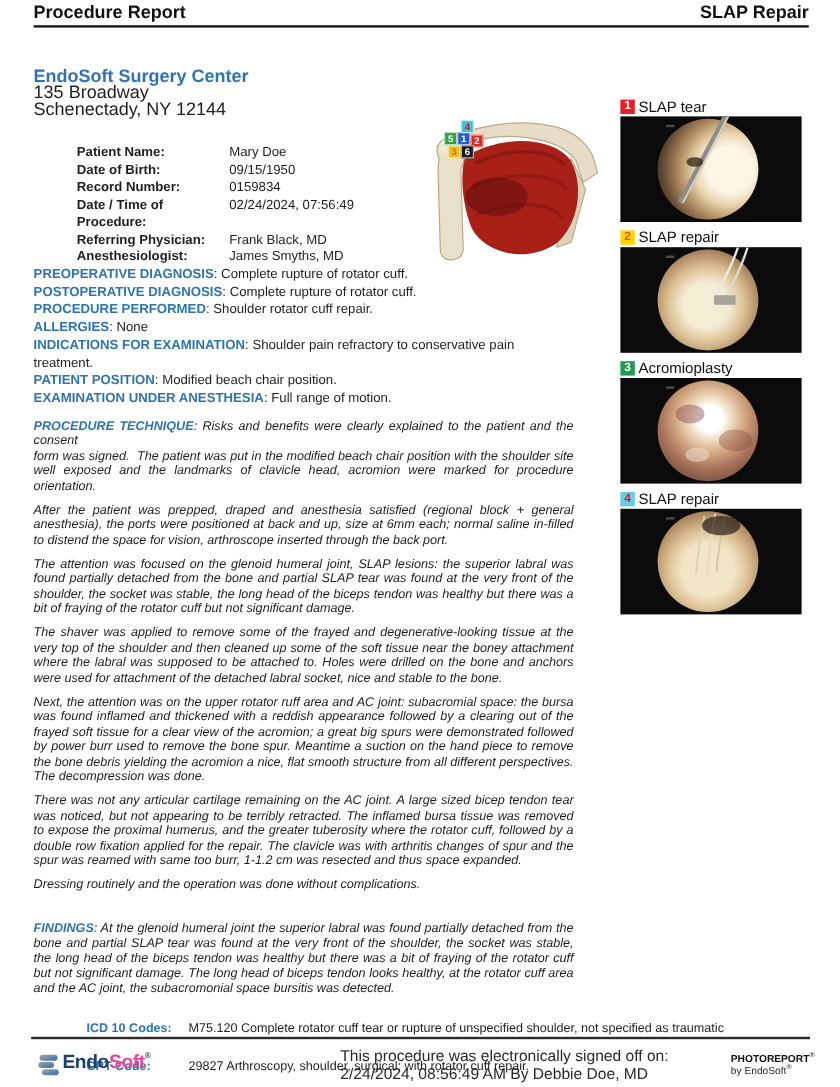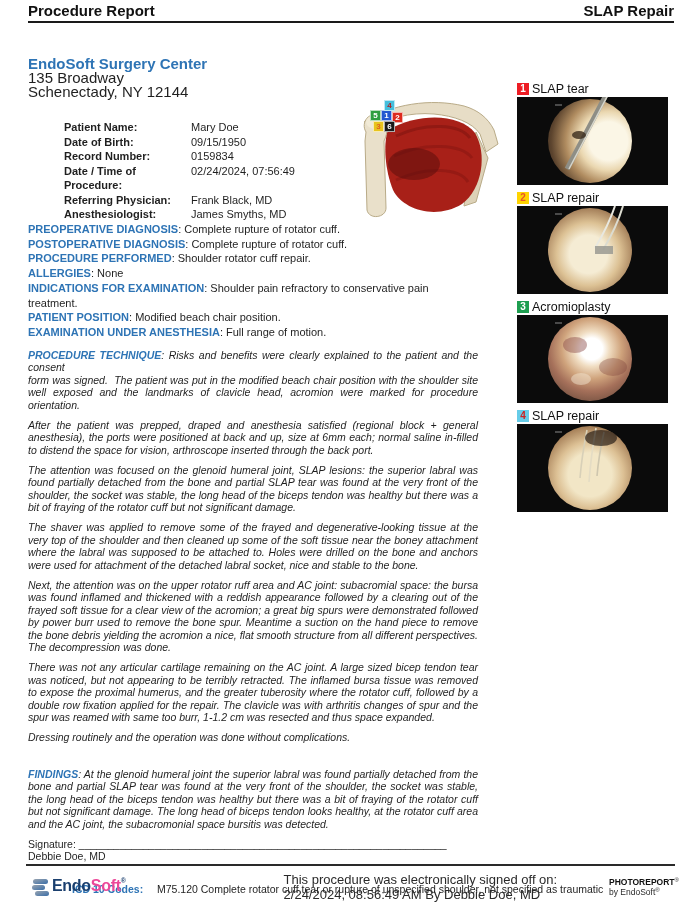--- a/index.html
+++ b/index.html
@@ -157,21 +157,20 @@
 
     <p class="body-par">After the patient was prepped, draped and anesthesia satisfied (regional block + general anesthesia), the ports were positioned at back and up, size at 6mm each; normal saline in-filled to distend the space for vision, arthroscope inserted through the back port.</p>
     <p class="body-par">The attention was focused on the glenoid humeral joint, SLAP lesions: the superior labral was found partially detached from the bone and partial SLAP tear was found at the very front of the shoulder, the socket was stable, the long head of the biceps tendon was healthy but there was a bit of fraying of the rotator cuff but not significant damage.</p>
     <p class="body-par">The shaver was applied to remove some of the frayed and degenerative-looking tissue at the very top of the shoulder and then cleaned up some of the soft tissue near the boney attachment where the labral was supposed to be attached to.  Holes were drilled on the bone and anchors were used for attachment of the detached labral socket, nice and stable to the bone.</p>
     <p class="body-par">Next, the attention was on the upper rotator ruff area and AC joint: subacromial space: the bursa was found inflamed and thickened with a reddish appearance followed by a clearing out of the frayed soft tissue for a clear view of the acromion; a great big spurs were demonstrated followed by power burr used to remove the bone spur.  Meantime a suction on the hand piece to remove the bone debris yielding the acromion a nice, flat smooth structure from all different perspectives.  The decompression was done.</p>
     <p class="body-par">There was not any articular cartilage remaining on the AC joint.  A large sized bicep tendon tear was noticed, but not appearing to be terribly retracted.  The inflamed bursa tissue was removed to expose the proximal humerus, and the greater tuberosity where the rotator cuff, followed by a double row fixation applied for the repair.  The clavicle was with arthritis changes of spur and the spur was reamed with same too burr, 1-1.2 cm was resected and thus space expanded.</p>
     <p class="body-par">Dressing routinely and the operation was done without complications.</p>
 
     <p class="body-par findings-par"><span class="blue-label">FINDINGS</span><span>:  At the glenoid humeral joint the superior labral was found partially detached from the bone and partial SLAP tear was found at the very front of the shoulder, the socket was stable, the long head of the biceps tendon was healthy but there was a bit of fraying of the rotator cuff but not significant damage.  The long head of biceps tendon looks healthy, at the rotator cuff area and the AC joint, the subacromonial space bursitis was detected.</span></p>
 
-    <div class="sig-row"><span>Signature:</span><span> _______________________________________________________________ </span><span>Debbie Doe, MD</span></div>
 
     <div class="codes">
       <div class="crow">
           <span class="clabel">ICD 10 Codes:</span>
           <span class="cvalue">M75.120 Complete rotator cuff tear or rupture of unspecified shoulder, not specified as traumatic</span>
         </div>
       <div class="crow">
           <span class="clabel">CPT Code:</span>
           <span class="cvalue">29827 Arthroscopy, shoulder, surgical; with rotator cuff repair.</span>
         </div>

